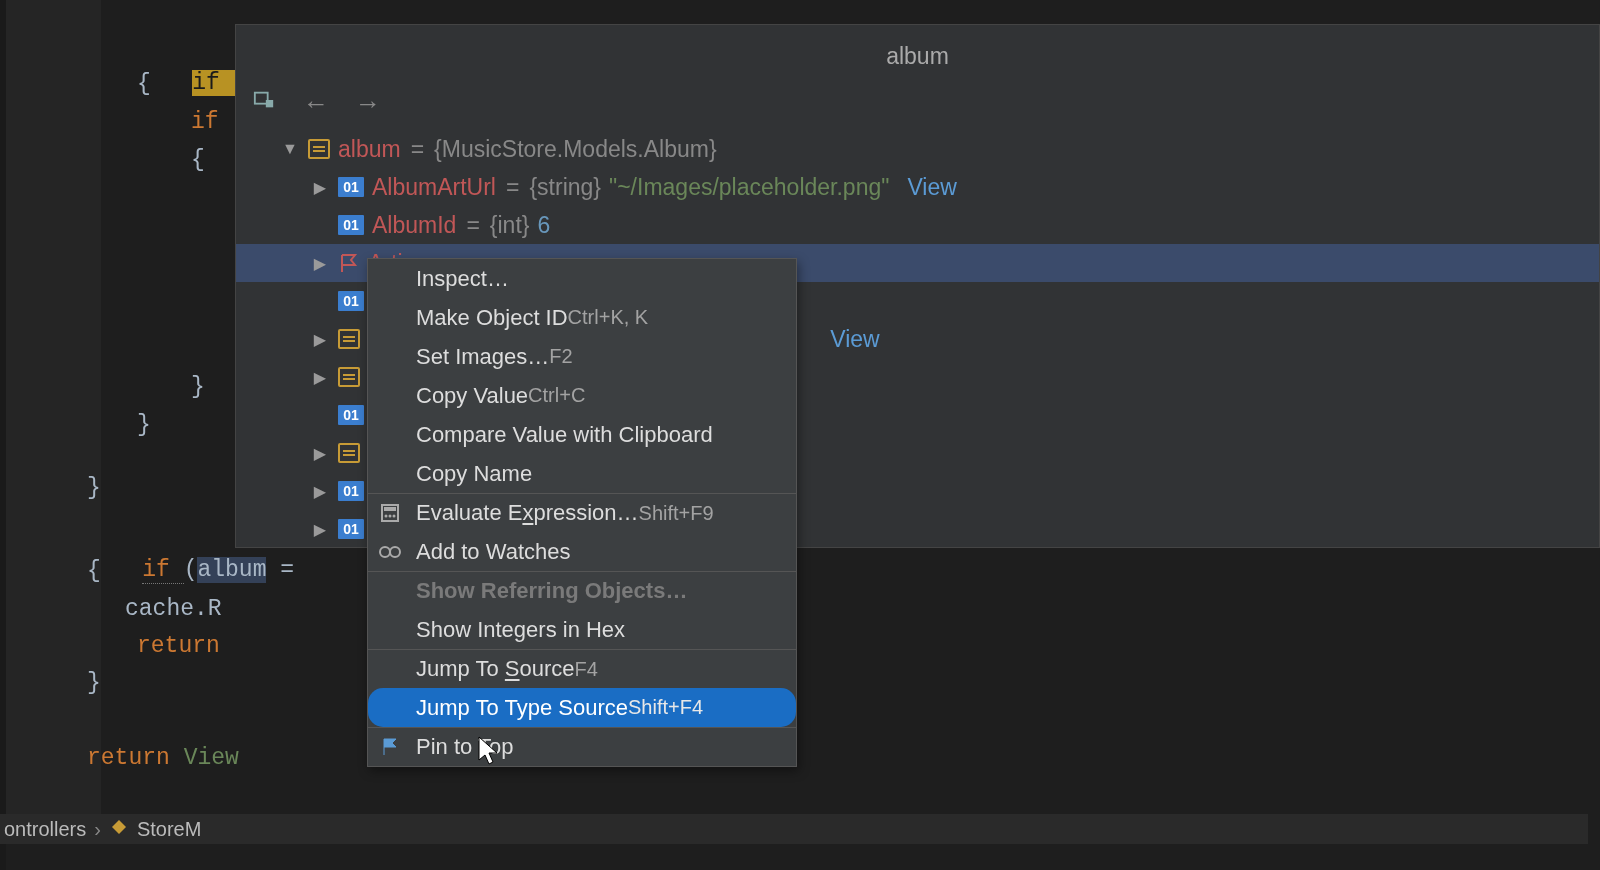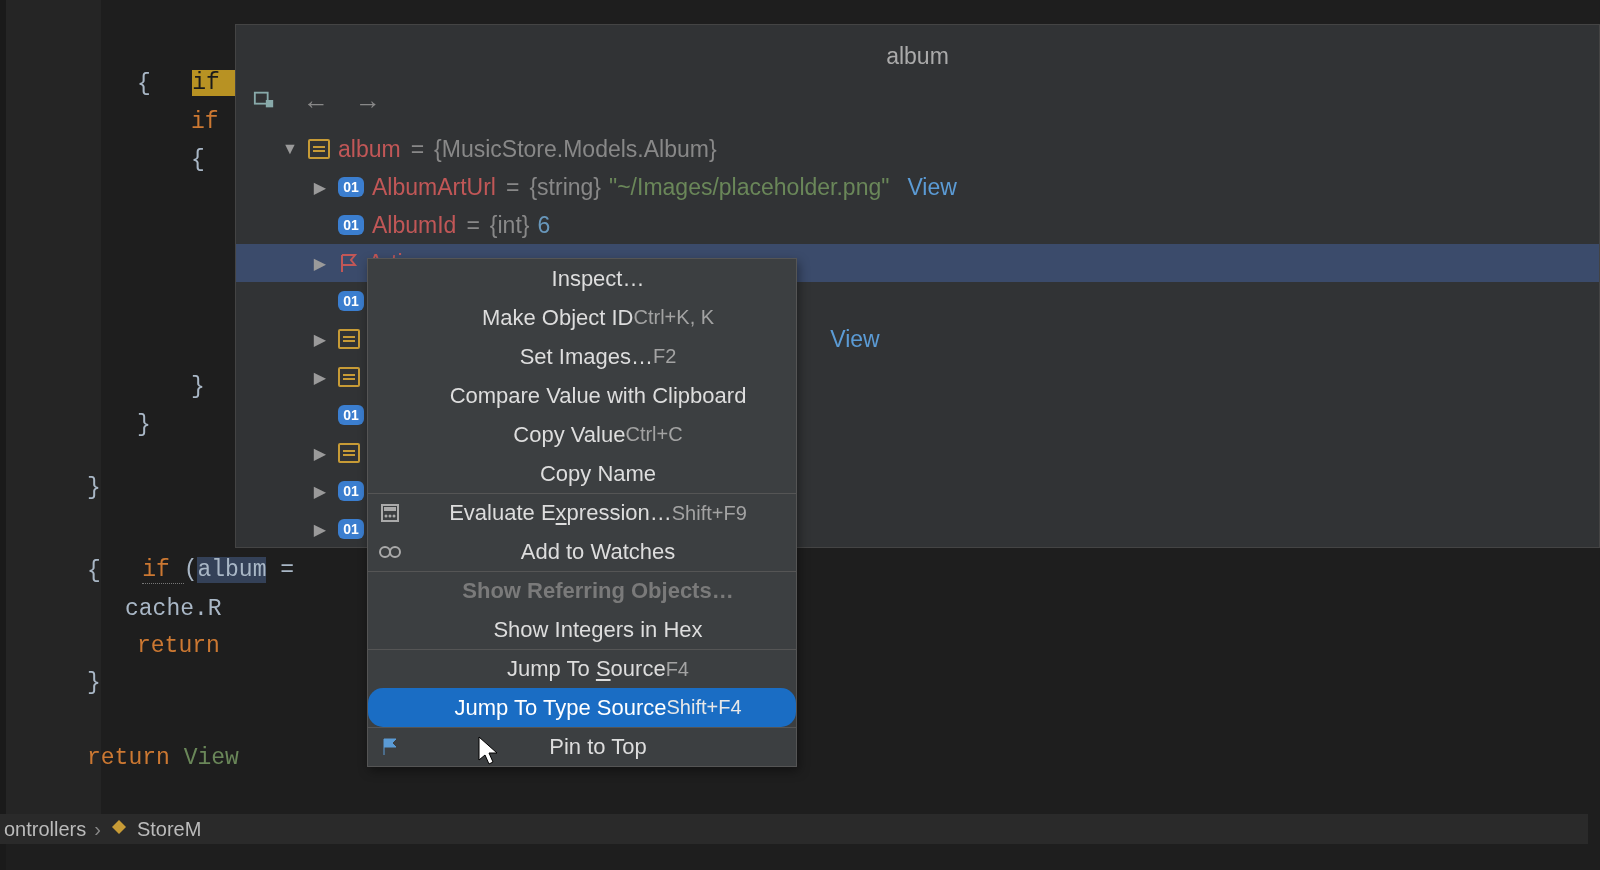--- a/index.html
+++ b/index.html
@@ -56,21 +56,21 @@
   .row {
     display:flex; align-items:center; gap:8px;
     padding:4px 0 4px 44px;
     height:38px;
   }
   .row.indent2 { padding-left:74px; }
   .row.sel { background:#3b4b6b; }
   .expander { width:20px; display:inline-flex; justify-content:center; color:#9a9a9a; font-size:16px; }
   .icon01 {
     display:inline-flex; align-items:center; justify-content:center;
-    width:26px; height:20px; background:#3b7ecf; border-radius:6px;
+    width:26px; height:20px; background:#3b7ecf; border-radius:1px;
     color:#fff; font-size:14px; font-weight:bold;
   }
   .iconSt {
     display:inline-flex; align-items:center; justify-content:center;
     width:22px; height:20px; border:2px solid #c79b36; border-radius:2px;
     position:relative;
   }
   .iconSt::before, .iconSt::after {
     content:""; position:absolute; left:3px; right:3px; height:2px; background:#c79b36;
   }
@@ -90,21 +90,21 @@
   
   .context-menu {
     position:absolute; left:367px; top:258px; width:430px;
     background:#3c3f41; border:1px solid #555;
     box-shadow:2px 4px 10px rgba(0,0,0,.4);
     z-index:20;
     font-size:22px;
     color:#ddd;
   }
   .cm-item {
-    display:flex; align-items:center; justify-content:center;
+    display:flex; align-items:center; justify-content:flex-start;
     padding:7px 16px 7px 48px;
     height:39px;
     position:relative;
     cursor:pointer;
   }
   .cm-item .ico { position:absolute; left:10px; width:24px; display:flex; justify-content:center; }
   .cm-item .sc { color:#a3a3a3; font-size:20px; }
   .cm-item.sep-before { border-top:1px solid #555; }
   .cm-item.disabled { color:#7a7a7a;font-weight:bold; }
   .cm-item.sel { background:#1a6dc4; color:#fff;border-radius:15px; }
@@ -243,26 +243,26 @@
     </div>
     <div class="cm-item">
       <span>Make Object ID</span>
       <span class="sc">Ctrl+K, K</span>
     </div>
     <div class="cm-item">
       <span>Set Images…</span>
       <span class="sc">F2</span>
     </div>
     <div class="cm-item">
-      <span>Compare Value with Clipboard</span>
-      <span></span>
-    </div>
-    <div class="cm-item">
       <span>Copy Value</span>
       <span class="sc">Ctrl+C</span>
+    </div>
+    <div class="cm-item">
+      <span>Compare Value with Clipboard</span>
+      <span></span>
     </div>
     <div class="cm-item">
       <span>Copy Name</span>
       <span></span>
     </div>
     <div class="cm-item sep-before">
       <span class="ico">
         <svg width="20" height="20" viewBox="0 0 20 20">
           <rect x="2" y="2" width="16" height="16" fill="none" stroke="#aaa" stroke-width="2"></rect>
           <rect x="4" y="4" width="12" height="4" fill="#aaa"></rect>

